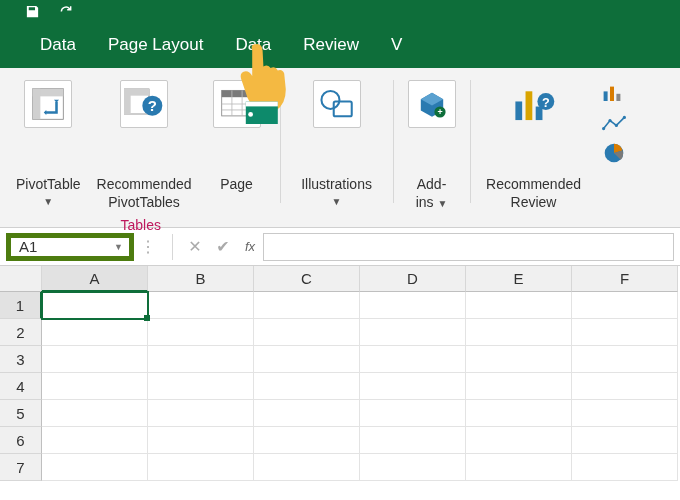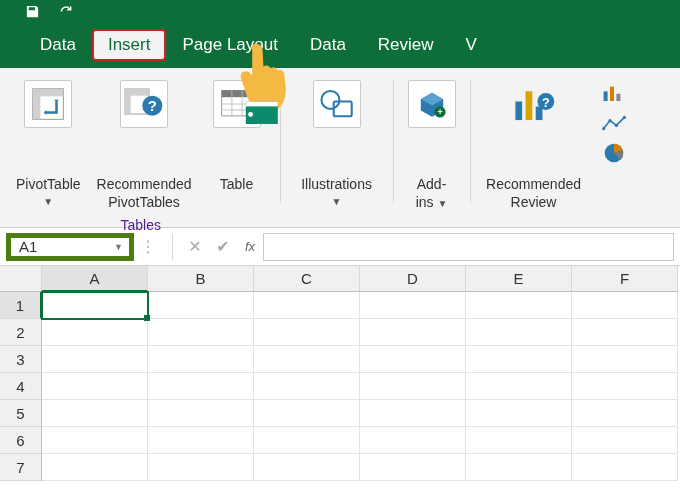--- a/index.html
+++ b/index.html
@@ -12,21 +12,21 @@
   
   .tabs { height: 46px; background: #0e6e3a; display: flex; align-items: center; padding-left: 24px; gap: 0; color: #fff; font-size: 17px; }
   .tab { padding: 6px 16px; cursor: pointer; position: relative; }
   .tab.highlighted { border: 2px solid #d02222; border-radius: 4px; background: #f3f3f3; color: #0e6e3a; padding: 4px 14px; }
 
   
   .ribbon { height: 160px; background: #f3f3f3; border-bottom: 1px solid #d0d0d0; display: flex; padding: 6px 4px 0 4px; }
   .group { display: flex; flex-direction: column; align-items: center; padding: 0 6px; position: relative; }
   .group-sep { width: 1px; background: #d7d7d7; margin: 6px 2px 24px 2px; }
   .group-buttons { display: flex; gap: 4px; flex: 1; }
-  .group-label { font-size: 14px; color: #4c1d95; padding: 4px 0 6px 0; text-align: center; width: 100%; }
+  .group-label { font-size: 14px; color: #be185d; padding: 4px 0 6px 0; text-align: center; width: 100%; }
   .bigbtn { display: flex; flex-direction: column; align-items: center; justify-content: flex-start; padding: 6px 6px 2px 6px; border-radius: 2px; cursor: pointer; min-width: 70px; }
   .bigbtn-icon { width: 48px; height: 48px; display: flex; align-items: center; justify-content: center; margin-bottom: 4px; border: 1px solid #c9c9c9; border-radius: 2px; background: #fff; }
   .bigbtn-icon.noborder { border: none; background: transparent; }
   .bigbtn-label { font-size: 14px; color: #333; text-align: center; line-height: 1.25; margin-top: 44px; }
   .dropdown-caret { font-size: 10px; color: #555; margin-top: 2px; }
 
   
   .charttype-col { display: flex; flex-direction: column; gap: 8px; padding: 8px 4px 0 8px; }
   .mini-icon { width: 26px; height: 22px; cursor: pointer; display:flex; align-items:center; justify-content:center; }
 
@@ -71,21 +71,20 @@
   </span>
   <span class="qat-icon">
     <svg width="16" height="14" viewBox="0 0 24 24">
         <path fill="none" stroke="#fff" stroke-width="2.5" d="M4 13a8 8 0 0 1 14-5l2 2M20 4v6h-6"></path>
       </svg>
   </span>
 </div>
 
 <div class="tabs">
   <div class="tab">Data</div>
-  <div class="tab highlighted">Insert</div>
   <div class="tab">Page Layout</div>
   <div class="tab">Data</div>
   <div class="tab">Review</div>
   <div class="tab">V</div>
 </div>
 
 <div class="ribbon">
 
   <div class="group">
     <div class="group-buttons">
@@ -124,21 +123,21 @@
         <div class="bigbtn-icon">
           <svg width="34" height="34" viewBox="0 0 40 40">
             <rect x="2" y="4" width="36" height="30" fill="#fff" stroke="#888"></rect>
             <rect x="2" y="4" width="36" height="8" fill="#7a7a7a"></rect>
             <line x1="2" y1="20" x2="38" y2="20" stroke="#bbb"></line>
             <line x1="2" y1="27" x2="38" y2="27" stroke="#bbb"></line>
             <line x1="14" y1="4" x2="14" y2="34" stroke="#bbb"></line>
             <line x1="26" y1="4" x2="26" y2="34" stroke="#bbb"></line>
           </svg>
         </div>
-        <div class="bigbtn-label">Table</div>
+        <div class="bigbtn-label">Page</div>
       </div>
     </div>
     <div class="group-label">Tables</div>
   </div>
 
   <div class="group-sep"></div>
 
   <div class="group">
     <div class="group-buttons">
       <div class="bigbtn" style="min-width:96px;">

